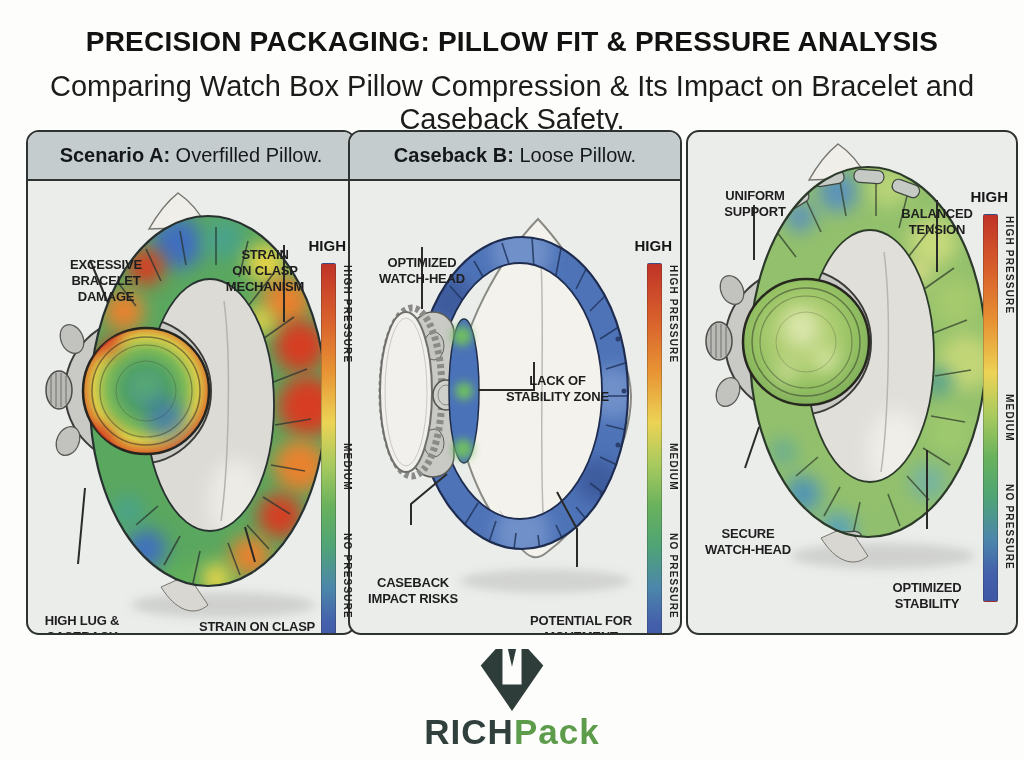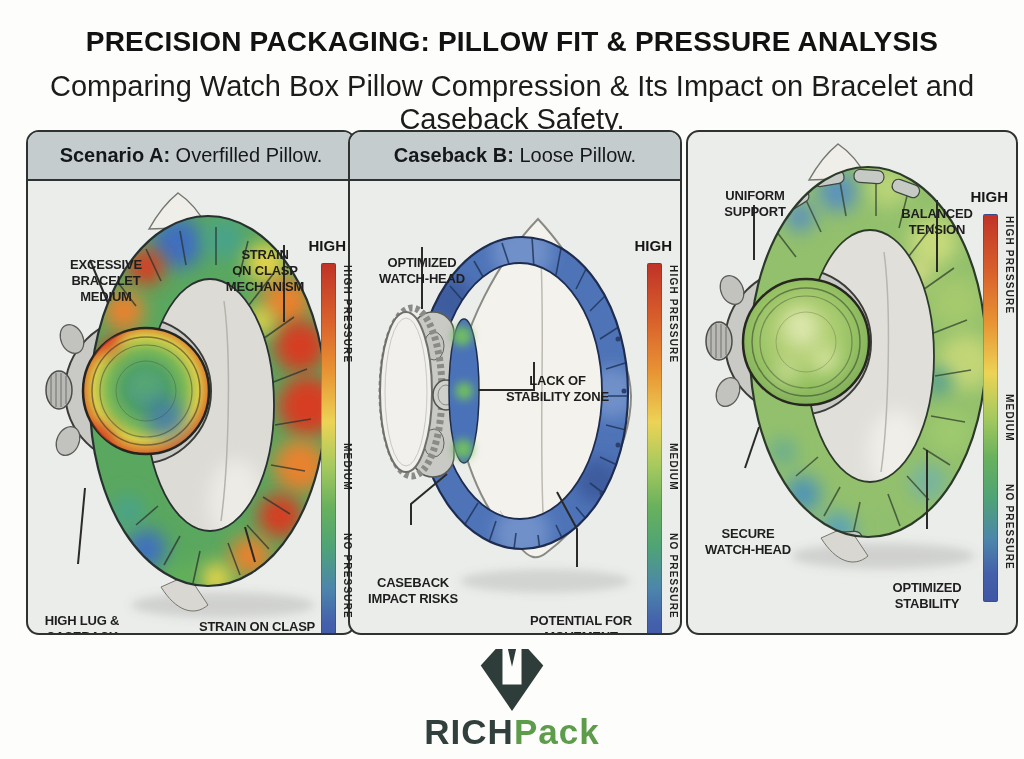--- a/index.html
+++ b/index.html
@@ -163,21 +163,21 @@
         </g>
         <g stroke="#2a2a28" stroke-width="2" fill="none">
           <path d="M62,79 L80,122"></path>
           <path d="M256,64 L256,141"></path>
           <path d="M50,383 L57,307"></path>
           <path d="M227,381 L217,346"></path>
         </g>
       </svg>
       <div class="lbl pa1">EXCESSIVE
 BRACELET
-MEDIUM</div>
+DAMAGE</div>
       <div class="lbl pa2">STRAIN
 ON CLASP
 MECHANISM</div>
       <div class="lbl pa3">HIGH LUG &amp;
 CASEBACK
 PRESSURE</div>
       <div class="lbl pa4">STRAIN ON CLASP
 MECHANISM</div>
       <div class="scale-high">HIGH</div>
       <div class="scale-bar"></div>

